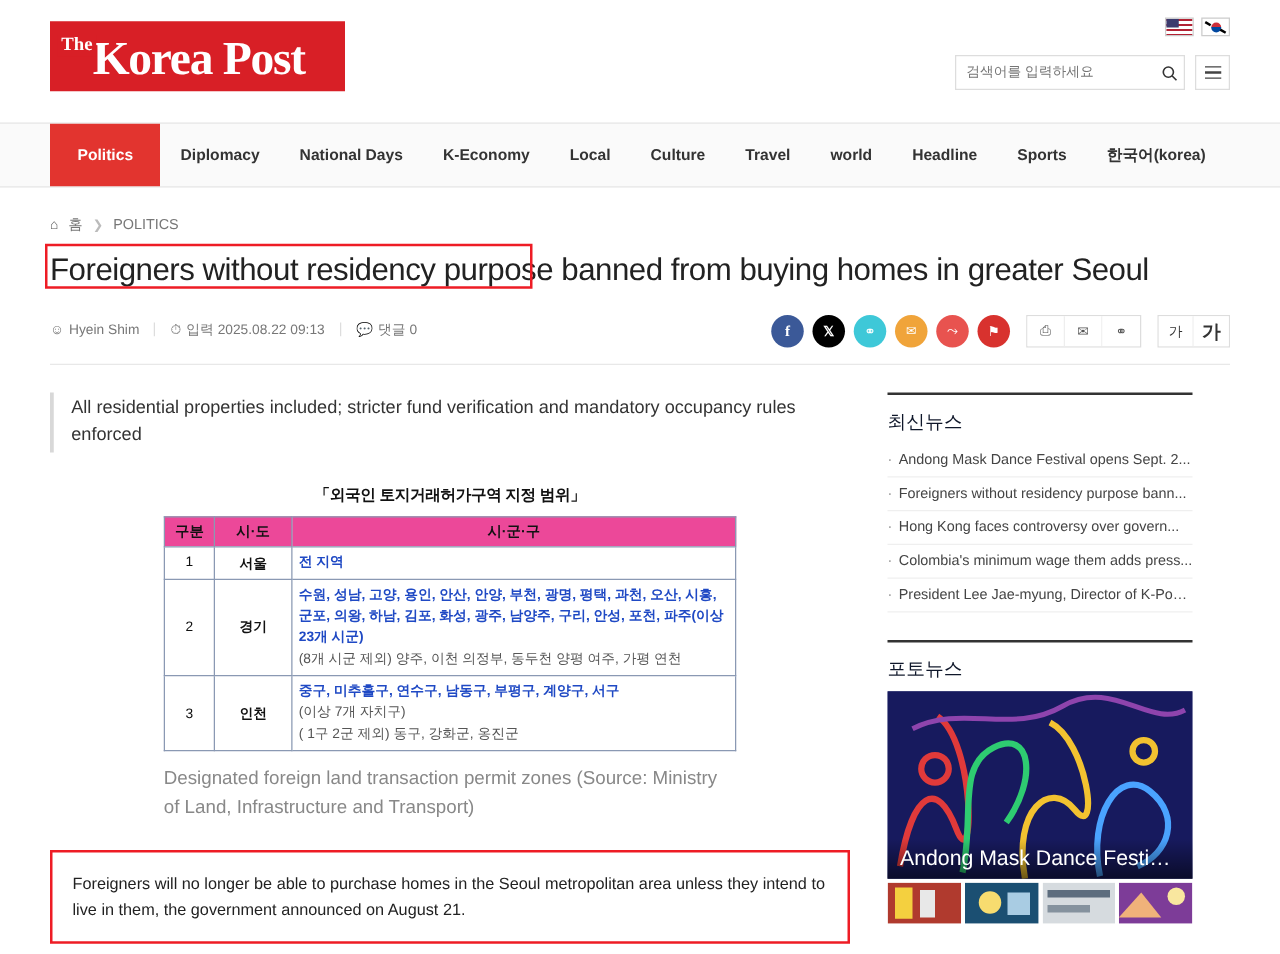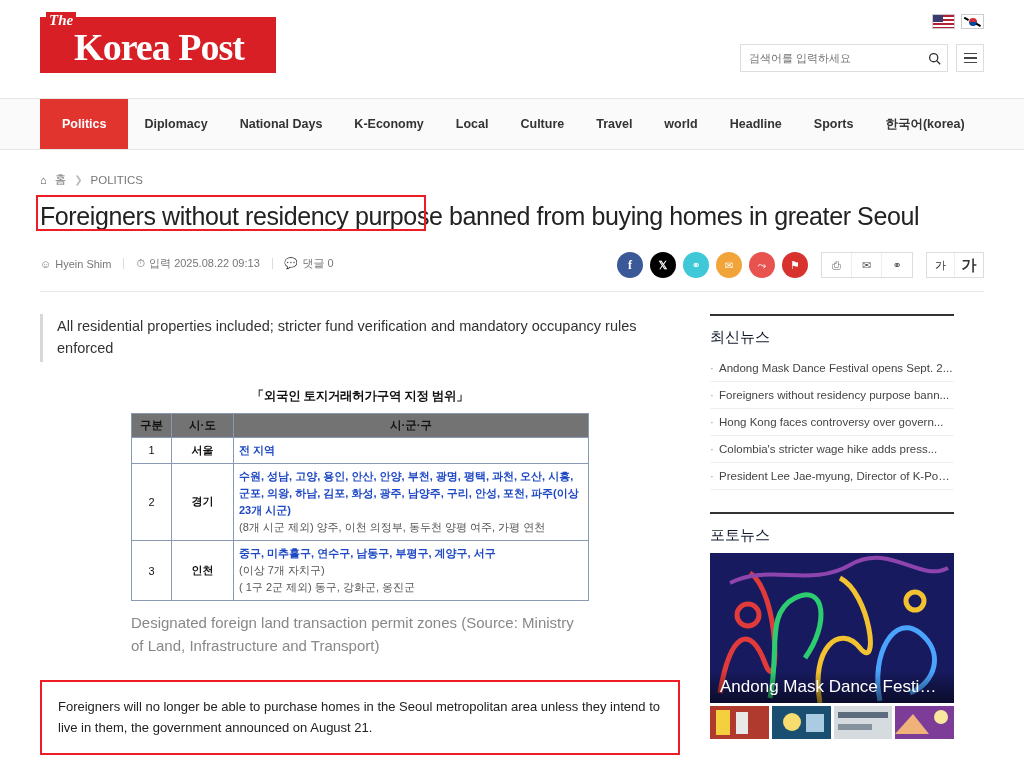--- a/index.html
+++ b/index.html
@@ -15,23 +15,23 @@
   
   .header { position: relative; height: 98px; background:#fff; }
   .logo {
     position:absolute; left:40px; top:17px;
     width:236px; height:56px;
     background:#d81f26;
     display:flex; flex-direction:column; justify-content:center;
     padding-left:10px;
   }
   .logo-the {
-    position:absolute; left:46px; top:12px;
+    position:absolute; left:46px; top:28px;
     color:#fff; font-family:"Liberation Serif", serif;
-    font-style:italic; font-weight:bold; font-size:15px;
+    font-weight:bold; font-size:15px;
     background:#d81f26; padding:0 3px; z-index:3;
   }
   .logo-main {
     color:#fff; font-family:"Liberation Serif", serif;
     font-weight:bold; font-size:38px; letter-spacing:-1px;
     line-height:40px; margin-top:4px; text-align:center; padding-right:8px;
   }
   .flags { position:absolute; right:40px; top:14px; display:flex; gap:6px; }
   .flag { width:23px; height:15px; border:1px solid #ccc; position:relative; overflow:hidden; }
   .flag-us { background:#fff; }
@@ -39,21 +39,21 @@
     background: repeating-linear-gradient(to bottom, #b22234 0 2px, #fff 2px 4px); }
   .flag-us .canton { position:absolute; left:0; top:0; width:10px; height:7px; background:#3c3b6e; }
   .flag-kr { background:#fff; }
   .flag-kr .circ { position:absolute; left:50%; top:50%; transform:translate(-50%,-50%);
     width:8px; height:8px; border-radius:50%;
     background: linear-gradient(to bottom, #cd2e3a 50%, #0047a0 50%); }
   .flag-kr .bar { position:absolute; width:5px; height:1.5px; background:#000; }
 
   .search-wrap {
     position:absolute; right:76px; top:44px;
-    width:208px; height:28px; border:1px solid #ddd; background:#fff;
+    width:184px; height:28px; border:1px solid #ddd; background:#fff;
     display:flex; align-items:center;
   }
   .search-input {
     border:0; outline:0; flex:1; height:100%;
     font-size:11px; color:#999; padding:0 8px;
     font-family:"Liberation Sans", sans-serif; background:transparent;
   }
   .search-btn { width:26px; height:100%; display:flex; align-items:center; justify-content:center; background:none; border:0; cursor:pointer; }
   .hamburger {
     position:absolute; right:40px; top:44px; width:28px; height:28px;
@@ -127,21 +127,21 @@
   .lede {
     border-left:3px solid #d8d8d8; padding:2px 0 2px 14px;
     font-size:14.5px; color:#333; line-height:1.5; margin-bottom:26px;
   }
 
   
   .figure { text-align:center; }
   .fig-title { font-size:12.5px; font-weight:bold; color:#111; margin-bottom:8px; letter-spacing:-0.3px; }
   table.kr { border-collapse:collapse; width:458px; margin:0 auto; background:#fff; table-layout:fixed; }
   table.kr th, table.kr td { border:1px solid #8a99b3; padding:4px 5px; font-size:11px; color:#111; }
-  table.kr th { background:#737373; font-weight:bold; text-align:center; font-size:11.5px; }
+  table.kr th { background:#ec4899; font-weight:bold; text-align:center; font-size:11.5px; }
   .c-no { width:40px; text-align:center; }
   .c-sido { width:62px; text-align:center; font-weight:bold; }
   .c-list { text-align:left; padding-left:8px; line-height:1.55; }
   .blue { color:#1f49c4; font-weight:bold; }
   .gray { color:#555; }
   .fig-cap { width:458px; margin:10px auto 0 auto; text-align:left;
     font-size:15px; color:#888; line-height:1.55; }
 
   
   .hl-para {
@@ -348,21 +348,21 @@
 
       <div class="hl-para">Foreigners will no longer be able to purchase homes in the Seoul metropolitan area unless they intend to live in them, the government announced on August 21.</div>
     </div>
 
     <div class="side-col">
       <div class="side-head">최신뉴스</div>
       <ul class="side-list">
         <li>Andong Mask Dance Festival opens Sept. 2...</li>
         <li>Foreigners without residency purpose bann...</li>
         <li>Hong Kong faces controversy over govern...</li>
-        <li>Colombia's stricter wage hike adds press...</li>
+        <li>Colombia's minimum wage them adds press...</li>
         <li>President Lee Jae-myung, Director of K-Pop...</li>
       </ul>
 
       <div class="side-head photo-head">포토뉴스</div>
 
       <div class="photo-card">
         <div class="photo-img">
           <svg width="244" height="150" viewBox="0 0 244 150">
             <rect width="244" height="150" fill="#171a5e"></rect>
             <path d="M10 140 C 20 80, 40 70, 55 110 S 70 40, 40 20" stroke="#e03a3a" stroke-width="5" fill="none"></path>

